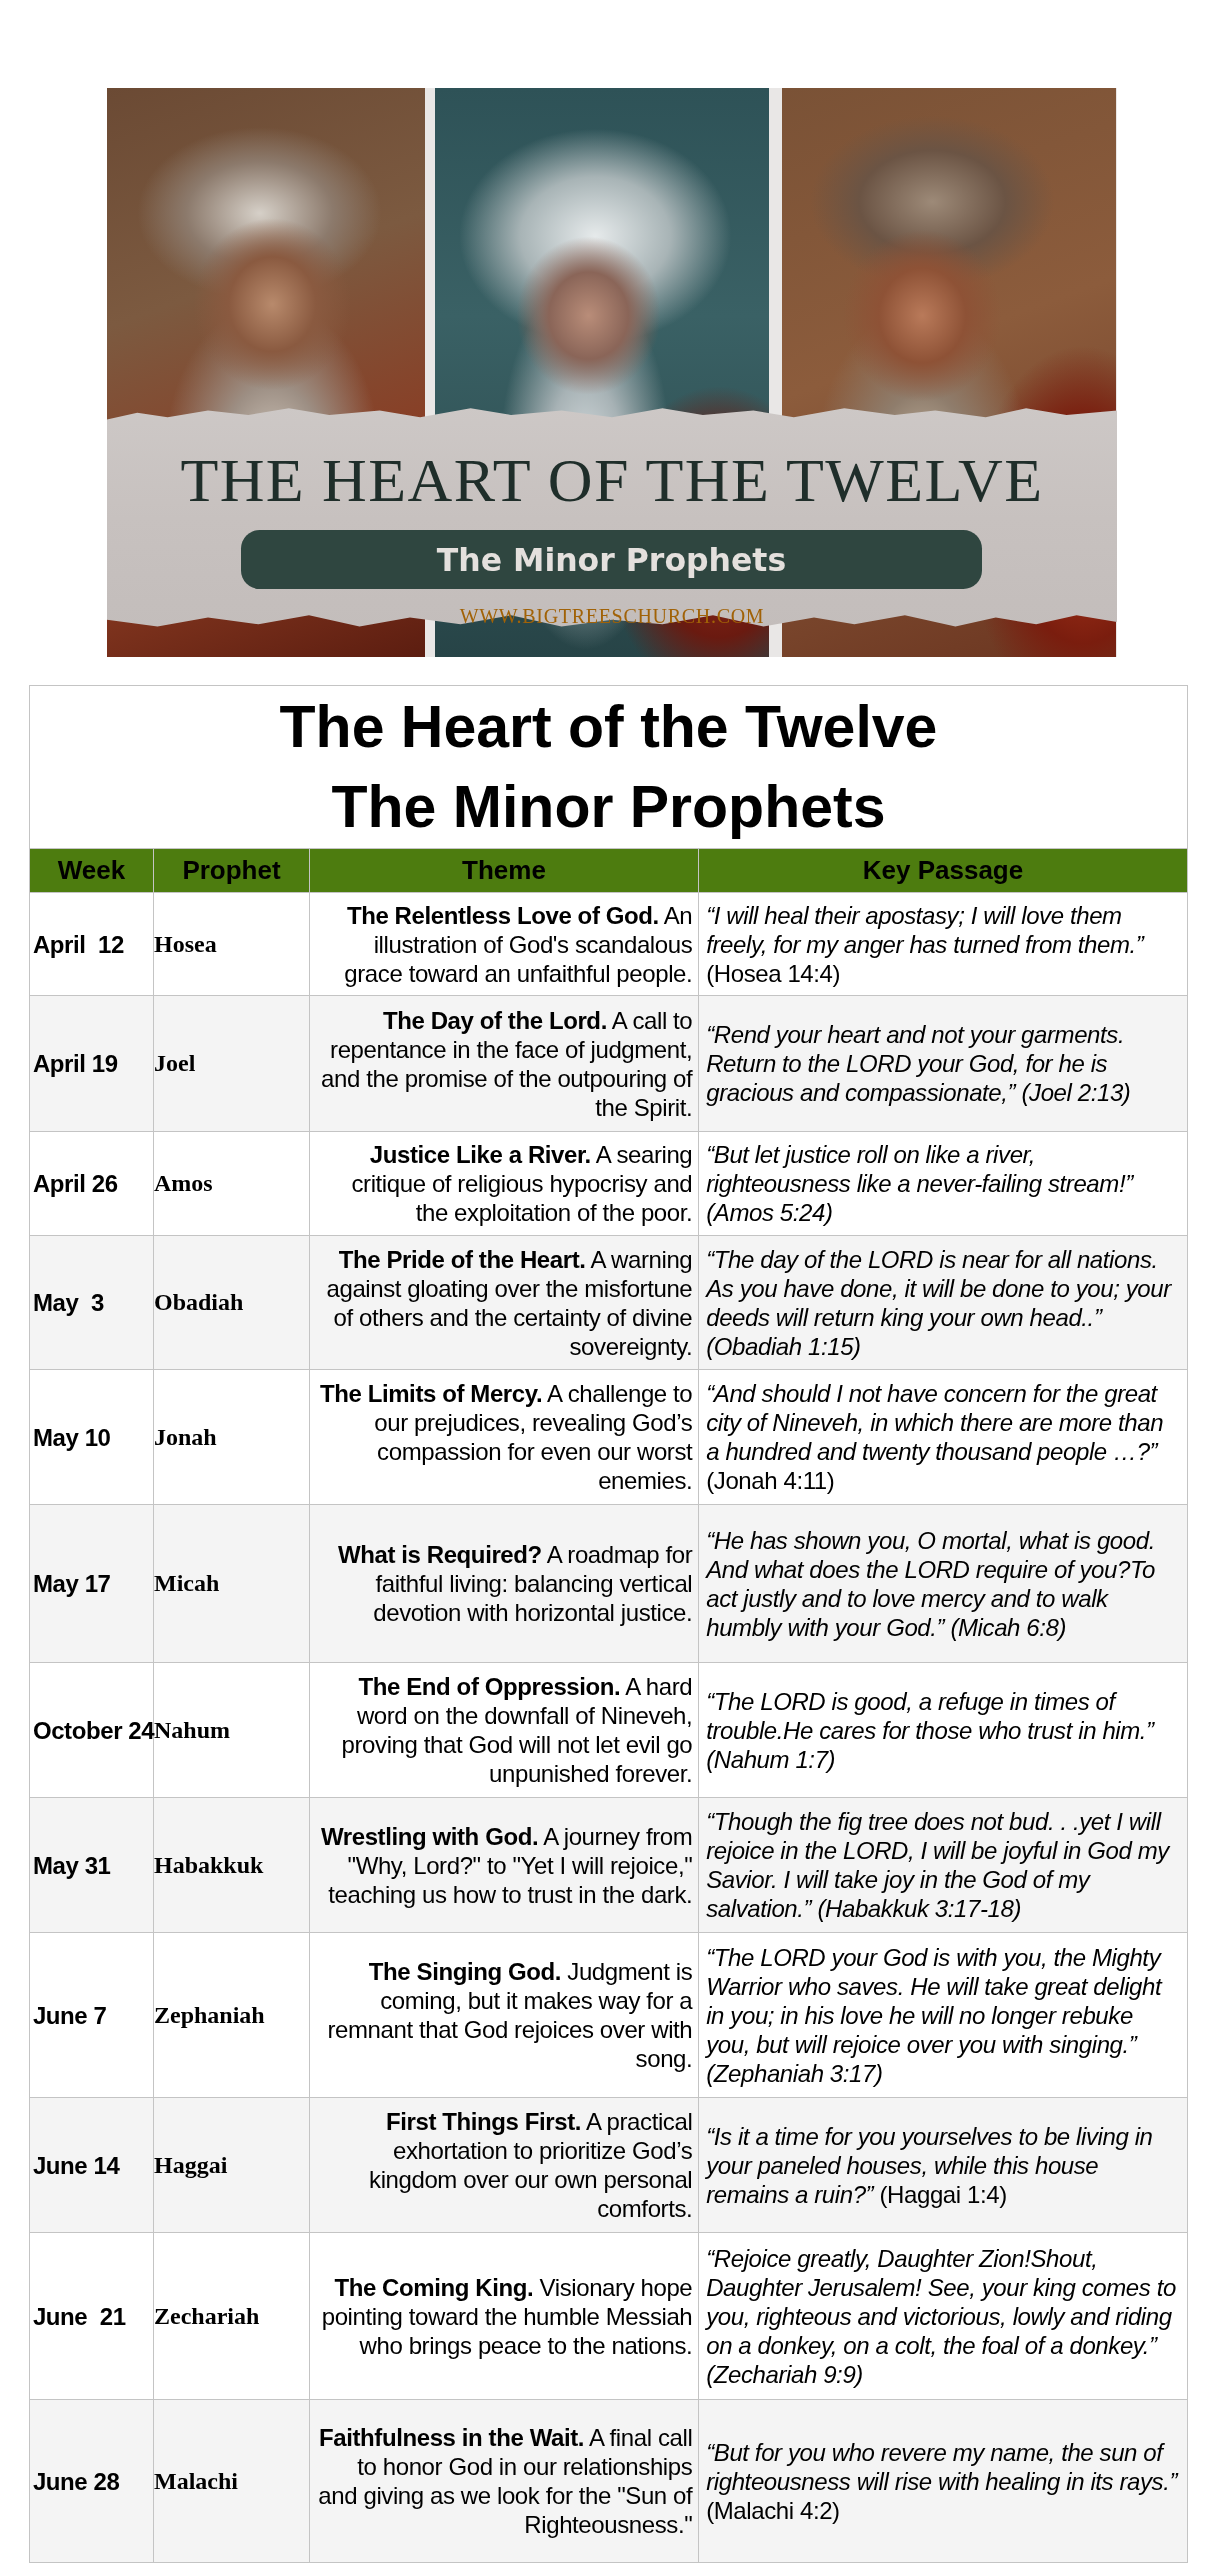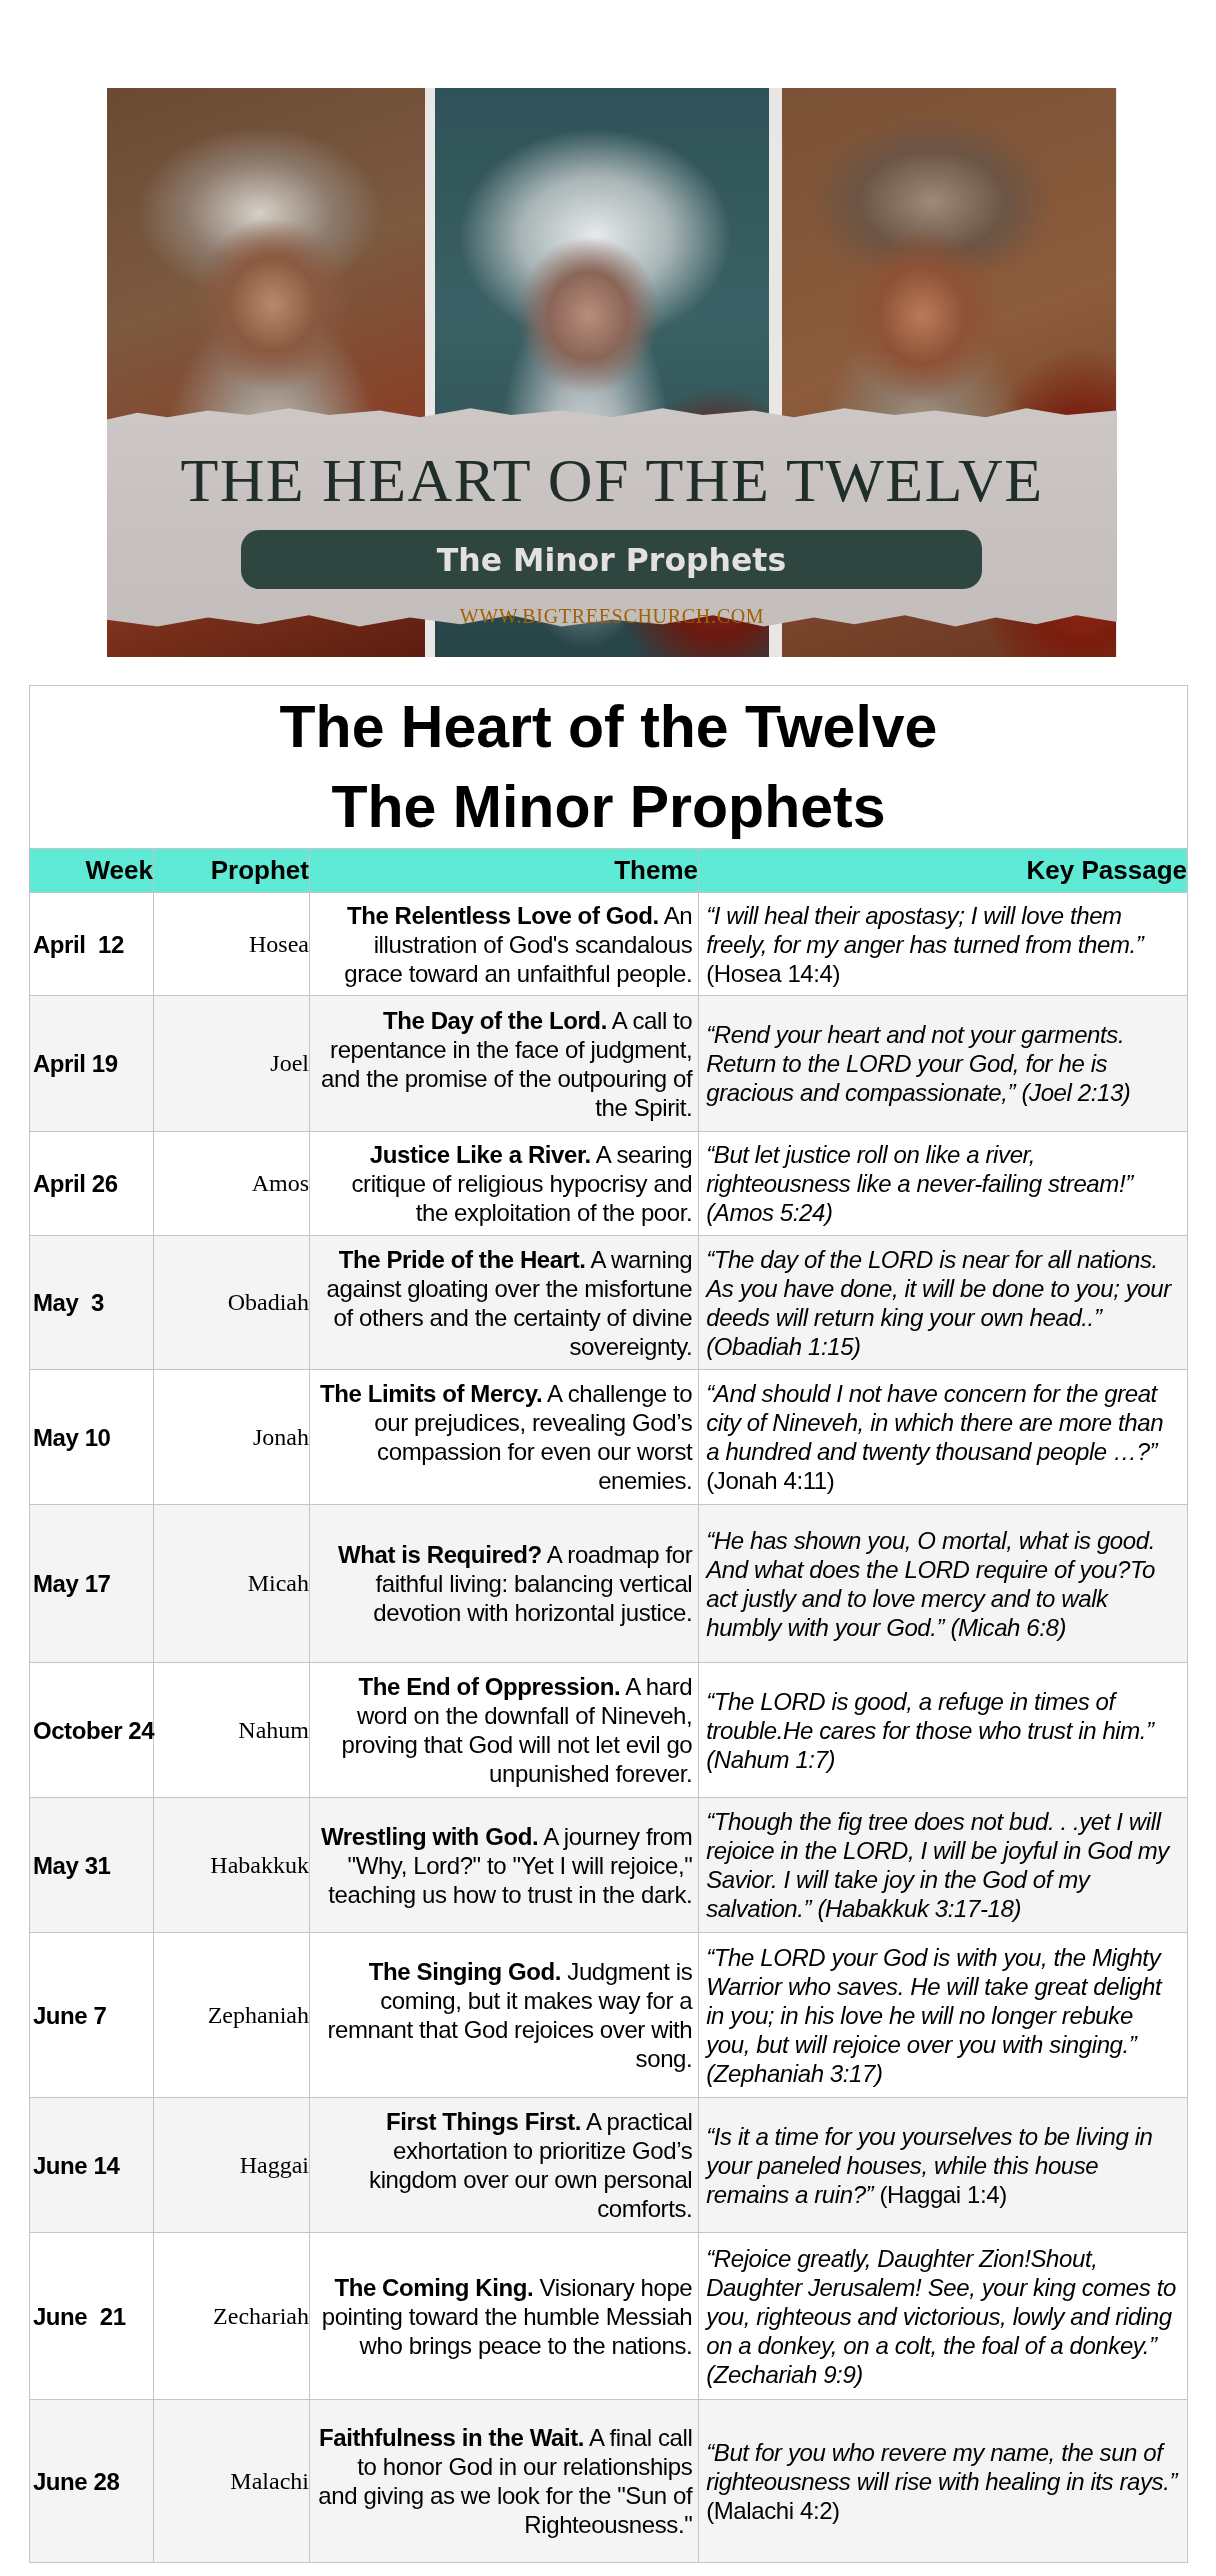--- a/index.html
+++ b/index.html
@@ -62,33 +62,33 @@
     position: absolute; left: 29px; top: 685px; width: 1158px;
     border-collapse: collapse; table-layout: fixed;
   }
   .schedule td, .schedule th { border: 1.4px solid #c4c4c4; }
   .title-cell {
     height: 163px; text-align: center; vertical-align: middle; background: #fff;
     font-family: "Liberation Sans", sans-serif; font-weight: bold; font-size: 59px; line-height: 80px;
   }
   .title-cell div { display: block; }
   .head-row th {
-    height: 44px; background: #5eead4; font-weight: bold; font-size: 26px; text-align: right;
+    height: 44px; background: #4d7c0f; font-weight: bold; font-size: 26px; text-align: center;
     font-family: "Liberation Sans", sans-serif;
   }
   .col-week { width: 124px; }
   .col-prophet { width: 156px; }
   .col-theme { width: 389px; }
   .col-passage { width: 489px; }
 
   .row td { vertical-align: middle; font-size: 24px; line-height: 29px; }
   .row.even td { background: #f4f4f4; }
   .row.odd td { background: #ffffff; }
   .cell-week { padding-left: 2.9px; font-weight: bold; white-space: pre; font-family: "Liberation Sans", sans-serif; letter-spacing: -0.4px; }
-  .cell-prophet { text-align: right; font-family: "Liberation Serif", serif; font-weight: normal; font-size: 27px; }
+  .cell-prophet { text-align: left; font-family: "Liberation Serif", serif; font-weight: bold; font-size: 27px; }
   .cell-theme { padding: 4.3px 5.7px 4.3px 7.2px; font-family: "Liberation Sans", sans-serif; letter-spacing: -0.4px; text-align: right; }
   .cell-theme b { font-weight: bold; }
   .cell-passage { padding: 4.3px 5.7px 4.3px 7.2px; font-family: "Liberation Sans", sans-serif; letter-spacing: -0.4px; }
   .cell-passage .quote { font-style: italic; }
   .cell-passage .ref.italic { font-style: italic; }
   .cell-passage .ref.upright { font-style: normal; }
 </style>
 </head>
 <body>
 

